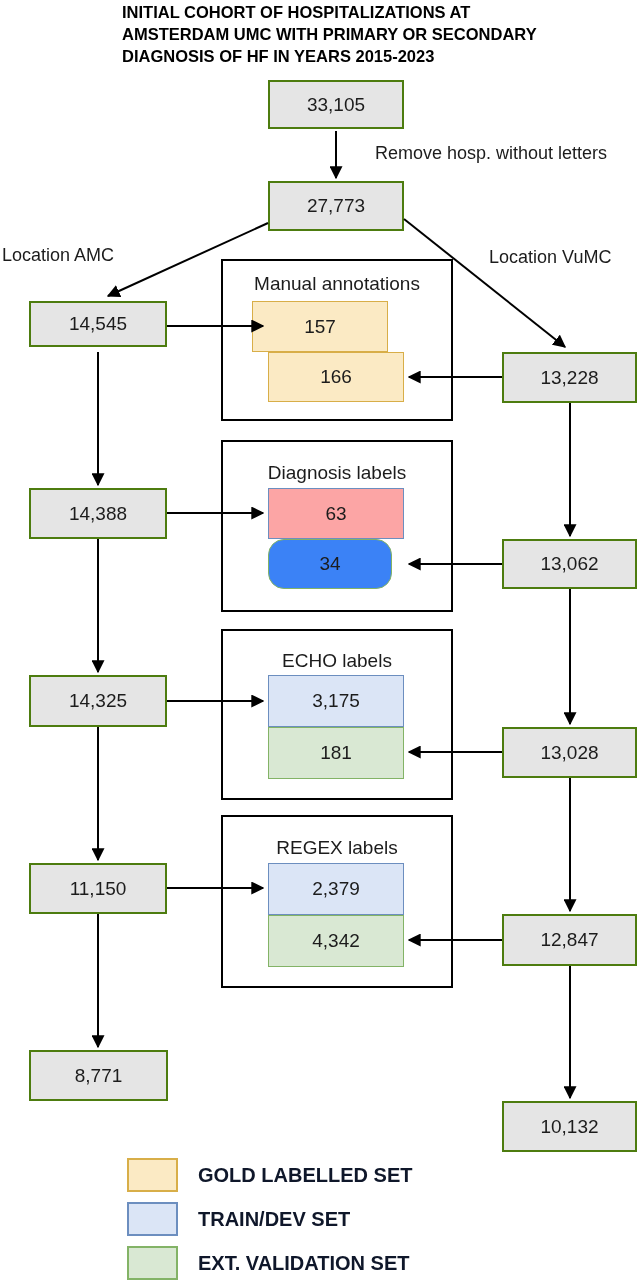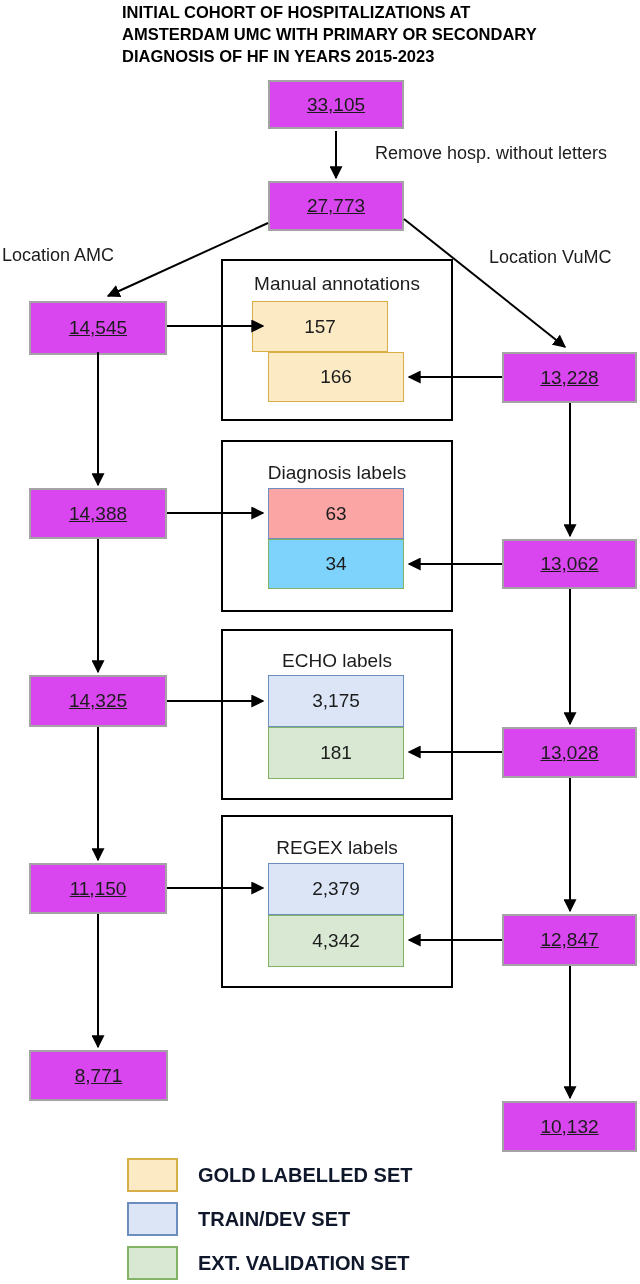--- a/index.html
+++ b/index.html
@@ -7,23 +7,23 @@
   #canvas {
     position:relative; width:640px; height:1284px; margin:0 auto;
     background:#ffffff; overflow:hidden;
     font-family:"Liberation Sans", sans-serif; color:#111;
   }
   .title {
     position:absolute; left:122px; top:1px; width:420px;
     font-size:16.5px; font-weight:bold; line-height:22px; color:#000;
   }
   .flowbox {
-    position:absolute; background:#d946ef; border:2px solid #a3a3a3;
+    position:absolute; background:#e5e5e5; border:2px solid #4d7c0f;
     display:flex; align-items:center; justify-content:center;
-    font-size:19px; color:#1c1c1c;text-decoration:underline;
+    font-size:19px; color:#1c1c1c;
   }
   .group {
     position:absolute; background:#ffffff; border:2px solid #000;
   }
   .group-title {
     position:absolute; left:0; width:100%; text-align:center;
     font-size:19px; color:#1c1c1c;
   }
   .cell {
     position:absolute; border:1.5px solid;
@@ -47,21 +47,21 @@
     <div>DIAGNOSIS OF HF IN YEARS 2015-2023</div>
   </div>
 
   <div class="flowbox" style="left:268px; top:80px; width:136px; height:49px;">33,105</div>
   <div class="flowbox" style="left:268px; top:181px; width:136px; height:50px;">27,773</div>
 
   <div class="side-label" style="left:375px; top:143px;">Remove hosp. without letters</div>
   <div class="side-label" style="left:2px; top:245px;">Location AMC</div>
   <div class="side-label" style="left:489px; top:247px;">Location VuMC</div>
 
-  <div class="flowbox" style="left:29px; top:301px;  width:138px; height:54px;">14,545</div>
+  <div class="flowbox" style="left:29px; top:301px;  width:138px; height:46px;">14,545</div>
   <div class="flowbox" style="left:29px; top:488px;  width:138px; height:51px;">14,388</div>
   <div class="flowbox" style="left:29px; top:675px;  width:138px; height:52px;">14,325</div>
   <div class="flowbox" style="left:29px; top:863px;  width:138px; height:51px;">11,150</div>
   <div class="flowbox" style="left:29px; top:1050px; width:139px; height:51px;">8,771</div>
 
   <div class="flowbox" style="left:502px; top:352px;  width:135px; height:51px;">13,228</div>
   <div class="flowbox" style="left:502px; top:539px;  width:135px; height:50px;">13,062</div>
   <div class="flowbox" style="left:502px; top:727px;  width:135px; height:51px;">13,028</div>
   <div class="flowbox" style="left:502px; top:914px;  width:135px; height:52px;">12,847</div>
   <div class="flowbox" style="left:502px; top:1101px; width:135px; height:51px;">10,132</div>
@@ -76,21 +76,21 @@
     <div class="group-title" style="top:19px;">ECHO labels</div>
   </div>
   <div class="group" style="left:221px; top:815px; width:232px; height:173px;">
     <div class="group-title" style="top:20px;">REGEX labels</div>
   </div>
 
   <div class="cell" style="left: 252px; top: 301px; width: 136px; height: 51px; background-color: rgb(251, 234, 196); border-color: rgb(216, 174, 72);">157</div>
   <div class="cell" style="left: 268px; top: 352px; width: 136px; height: 50px; background-color: rgb(251, 234, 196); border-color: rgb(216, 174, 72);">166</div>
 
   <div class="cell" style="left: 268px; top: 488px; width: 136px; height: 51px; background-color: #fca5a5; border-color: rgb(108, 142, 191);">63</div>
-  <div class="cell" style="left: 268px; top: 539px; width: 136px; height: 50px; background-color: #7dd3fc; border-color: rgb(131, 179, 102);">34</div>
+  <div class="cell" style="left: 268px; top: 539px; width: 124px; height: 50px; background-color: #3b82f6; border-color: rgb(131, 179, 102); border-radius: 16px;">34</div>
 
   <div class="cell" style="left: 268px; top: 675px; width: 136px; height: 52px; background-color: rgb(219, 229, 246); border-color: rgb(108, 142, 191);">3,175</div>
   <div class="cell" style="left: 268px; top: 727px; width: 136px; height: 52px; background-color: rgb(217, 232, 211); border-color: rgb(131, 179, 102);">181</div>
 
   <div class="cell" style="left: 268px; top: 863px; width: 136px; height: 52px; background-color: rgb(219, 229, 246); border-color: rgb(108, 142, 191);">2,379</div>
   <div class="cell" style="left: 268px; top: 915px; width: 136px; height: 52px; background-color: rgb(217, 232, 211); border-color: rgb(131, 179, 102);">4,342</div>
 
   <div class="legend-row" style="top:1158px; width:320px;">
     <span class="legend-swatch" style="background-color: rgb(251, 234, 196); border-color: rgb(216, 174, 72);"></span>
     <span class="legend-label">GOLD LABELLED SET</span>

